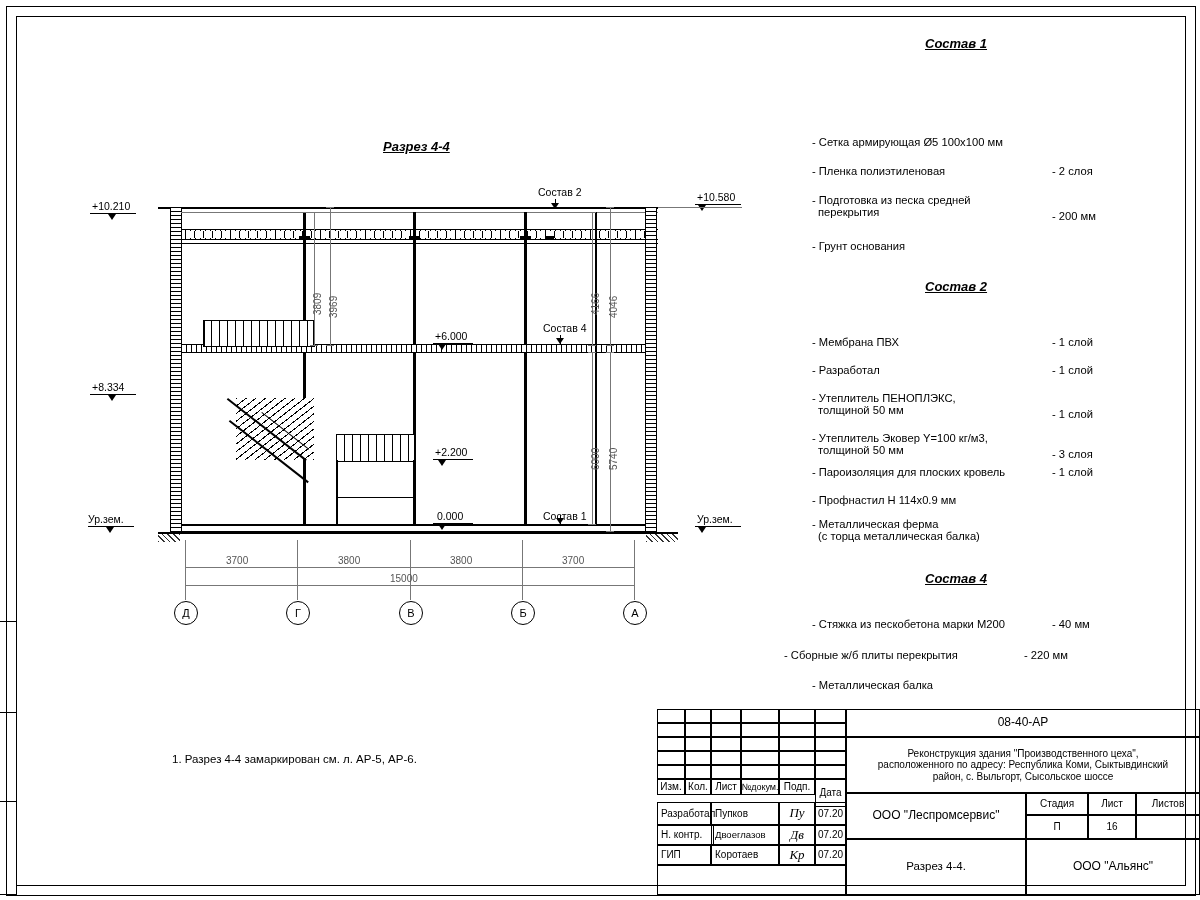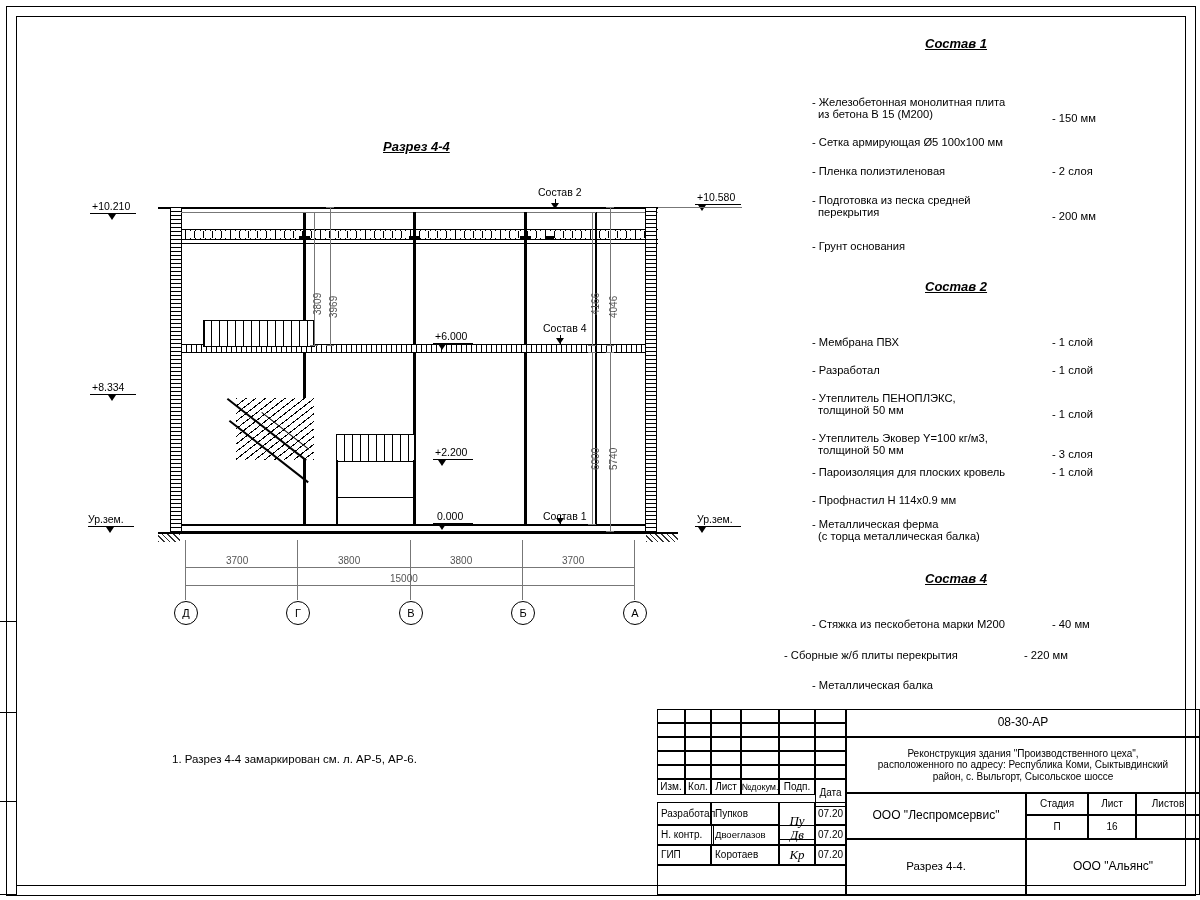--- a/index.html
+++ b/index.html
@@ -201,25 +201,20 @@
     <div class="circ" style="left:174px;top:601px;">Д</div>
     <div class="circ" style="left:286px;top:601px;">Г</div>
     <div class="circ" style="left:399px;top:601px;">В</div>
     <div class="circ" style="left:511px;top:601px;">Б</div>
     <div class="circ" style="left:623px;top:601px;">А</div>
 
     <div class="note" style="left:172px;top:753px;">1. Разрез 4-4 замаркирован см. л. АР-5, АР-6.</div>
   </div>
 
   <div class="sec-title" style="left:925px;top:36px;">Состав 1</div>
-  <div class="spec" style="left:812px;top:96px;">
-    <span>- Железобетонная  монолитная плита</span>
-    <span class="l2">из бетона В 15 (М200)</span>
-    <span class="val" style="top:16px;">- 150 мм</span>
-  </div>
   <div class="spec" style="left:812px;top:136px;">
     <span>- Сетка армирующая Ø5 100x100 мм</span>
     <span class="val"></span>
   </div>
   <div class="spec" style="left:812px;top:165px;">
     <span>- Пленка полиэтиленовая</span>
     <span class="val">-  2 слоя</span>
   </div>
   <div class="spec" style="left:812px;top:194px;">
     <span>- Подготовка из песка средней</span>
@@ -269,21 +264,21 @@
   <div class="spec" style="left:784px;top:649px;">
     <span>- Сборные ж/б плиты перекрытия</span>
     <span class="val">- 220 мм</span>
   </div>
   <div class="spec" style="left:812px;top:679px;">
     <span>- Металлическая балка</span>
   </div>
 
   <div class="tb">
 
-    <div class="cell" style="left:189px;top:0px;width:354px;height:28px;font-size:12px;">08-30-АР</div>
+    <div class="cell" style="left:189px;top:0px;width:354px;height:28px;font-size:12px;">08-40-АР</div>
 
     <div class="cell" style="left:189px;top:28px;width:354px;height:56px;flex-direction:column;font-size:10px;">
       <span>Реконструкция здания "Производственного цеха",</span>
       <span>расположенного по адресу: Республика Коми, Сыктывдинский</span>
       <span>район, с. Выльгорт, Сысольское шоссе</span>
     </div>
 
     <div class="cell" style="left:0px;top:0px;width:28px;height:14px;"></div>
     <div class="cell" style="left:28px;top:0px;width:26px;height:14px;"></div>
     <div class="cell" style="left:54px;top:0px;width:30px;height:14px;"></div>
@@ -321,21 +316,21 @@
 
     <div class="cell" style="left:0px;top:70px;width:28px;height:16px;">Изм.</div>
     <div class="cell" style="left:28px;top:70px;width:26px;height:16px;">Кол.</div>
     <div class="cell" style="left:54px;top:70px;width:30px;height:16px;">Лист</div>
     <div class="cell" style="left:84px;top:70px;width:38px;height:16px;font-size:9px;">№докум.</div>
     <div class="cell" style="left:122px;top:70px;width:36px;height:16px;">Подп.</div>
     <div class="cell" style="left:158px;top:70px;width:31px;height:28px;">Дата</div>
 
     <div class="cell cellL" style="left:0px;top:93px;width:54px;height:23px;">Разработал</div>
     <div class="cell cellL" style="left:54px;top:93px;width:68px;height:23px;">Пупков</div>
-    <div class="cell sig" style="left:122px;top:93px;width:36px;height:38px;">Пу</div>
+    <div class="cell sig" style="left:122px;top:93px;width:36px;height:23px;">Пу</div>
     <div class="cell" style="left:158px;top:93px;width:31px;height:23px;">07.20</div>
 
     <div class="cell cellL" style="left:0px;top:116px;width:57px;height:20px;">Н. контр.</div>
     <div class="cell cellL" style="left:54px;top:116px;width:68px;height:20px;font-size:9.5px;">Двоеглазов</div>
     <div class="cell sig" style="left:122px;top:116px;width:36px;height:20px;">Дв</div>
     <div class="cell" style="left:158px;top:116px;width:31px;height:20px;">07.20</div>
 
     <div class="cell cellL" style="left:0px;top:136px;width:54px;height:20px;">ГИП</div>
     <div class="cell cellL" style="left:54px;top:136px;width:68px;height:20px;">Коротаев</div>
     <div class="cell sig" style="left:122px;top:136px;width:36px;height:20px;">Кр</div>

